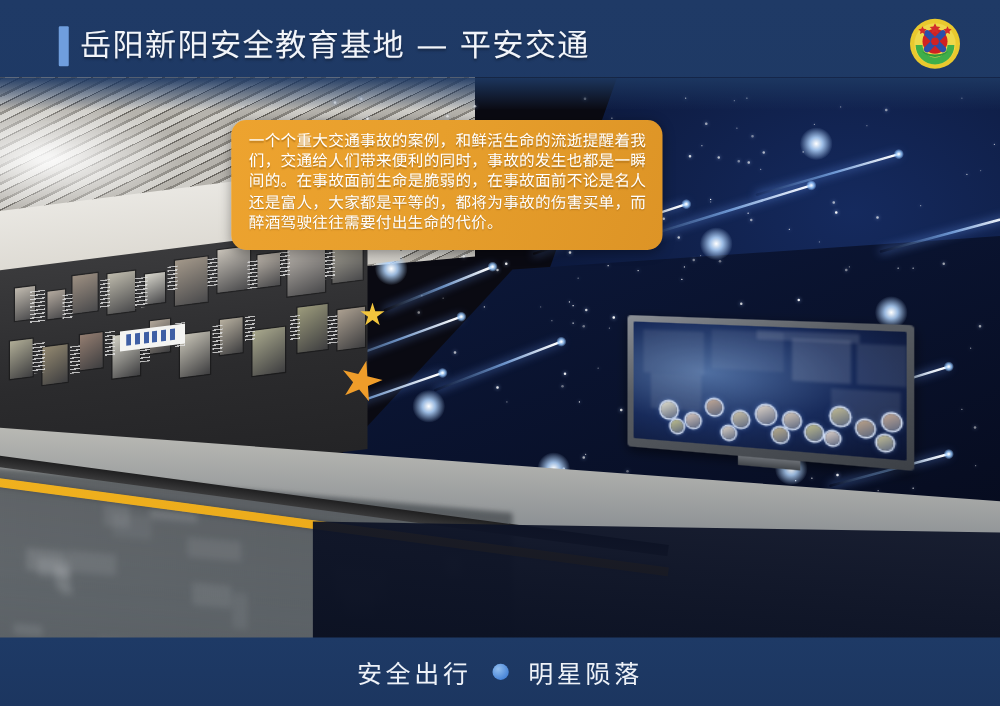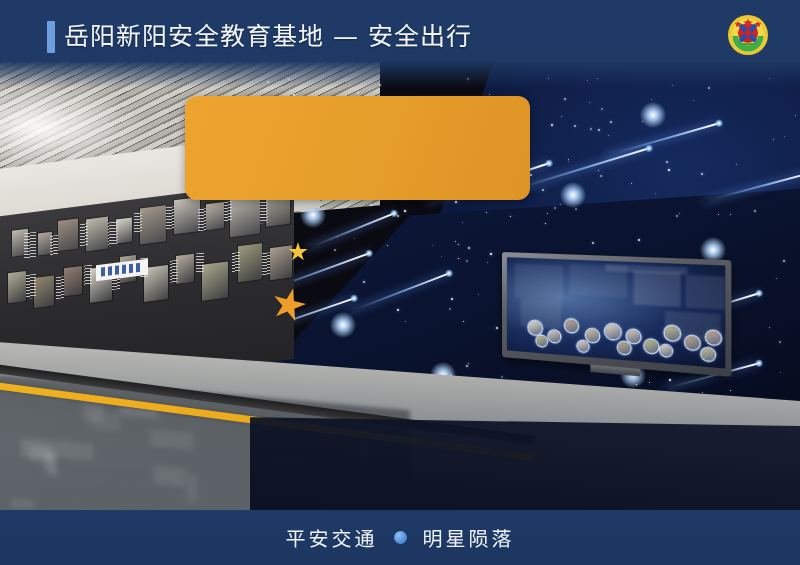--- a/index.html
+++ b/index.html
@@ -676,42 +676,43 @@
           </div>
       </div>
       <div class="tv-stand"></div>
     </div>
 
     <div class="photo-top-shade"></div>
   </div>
 
   <div class="bubble-wrap">
     <div class="bubble"></div>
+    <div class="bubble-text">一个个重大交通事故的案例，和鲜活生命的流逝提醒着我们，交通给人们带来便利的同时，事故的发生也都是一瞬间的。在事故面前生命是脆弱的，在事故面前不论是名人还是富人，大家都是平等的，都将为事故的伤害买单，而醉酒驾驶往往需要付出生命的代价。</div>
   </div>
   <div class="bubble-tail" style="z-index:24;"></div>
 
   <div class="header">
     <div class="header-bar-accent"></div>
-    <div class="header-title">岳阳新阳安全教育基地 — 安全出行</div>
+    <div class="header-title">岳阳新阳安全教育基地 — 平安交通</div>
 
     <svg class="emblem" viewBox="0 0 48 48">
       <circle cx="24" cy="24" r="20" fill="#e9c92e"></circle>
       <circle cx="24" cy="24" r="16.5" fill="#efd84a"></circle>
       <path d="M8.5 25 A15.5 15.5 0 0 0 39.5 25 L34 25 A10 10 0 0 1 14 25 Z" fill="#3fae4a"></path>
       <path d="M13 30 q11 9 22 0 q-11 5 -22 0Z" fill="#2f9a3c"></path>
       <circle cx="24" cy="22" r="10" fill="#cf2222"></circle>
       <path d="M17.6 15.6 L30.4 28.4 M30.4 15.6 L17.6 28.4" stroke="#2b4fa8" stroke-width="5" stroke-linecap="round"></path>
       <circle cx="24" cy="22" r="3.1" fill="#cf2222"></circle>
       <path d="M24 7.5 l1.3 2.7 3 .4 -2.2 2.1 .5 3 -2.6-1.4 -2.6 1.4 .5-3 -2.2-2.1 3-.4Z" fill="#d22b2b"></path>
       <path d="M14 10 l1 2 2.3.3 -1.7 1.6 .4 2.3 -2-1.1 -2 1.1 .4-2.3 -1.7-1.6 2.3-.3Z" fill="#d22b2b"></path>
       <path d="M34 10 l1 2 2.3.3 -1.7 1.6 .4 2.3 -2-1.1 -2 1.1 .4-2.3 -1.7-1.6 2.3-.3Z" fill="#d22b2b"></path>
     </svg>
   </div>
 
   <div class="footer">
     <div class="footer-inner">
-      <span class="footer-text">平安交通</span>
+      <span class="footer-text">安全出行</span>
       <span class="footer-dot"></span>
       <span class="footer-text">明星陨落</span>
     </div>
   </div>
 
 </div>
 
 </body></html>

